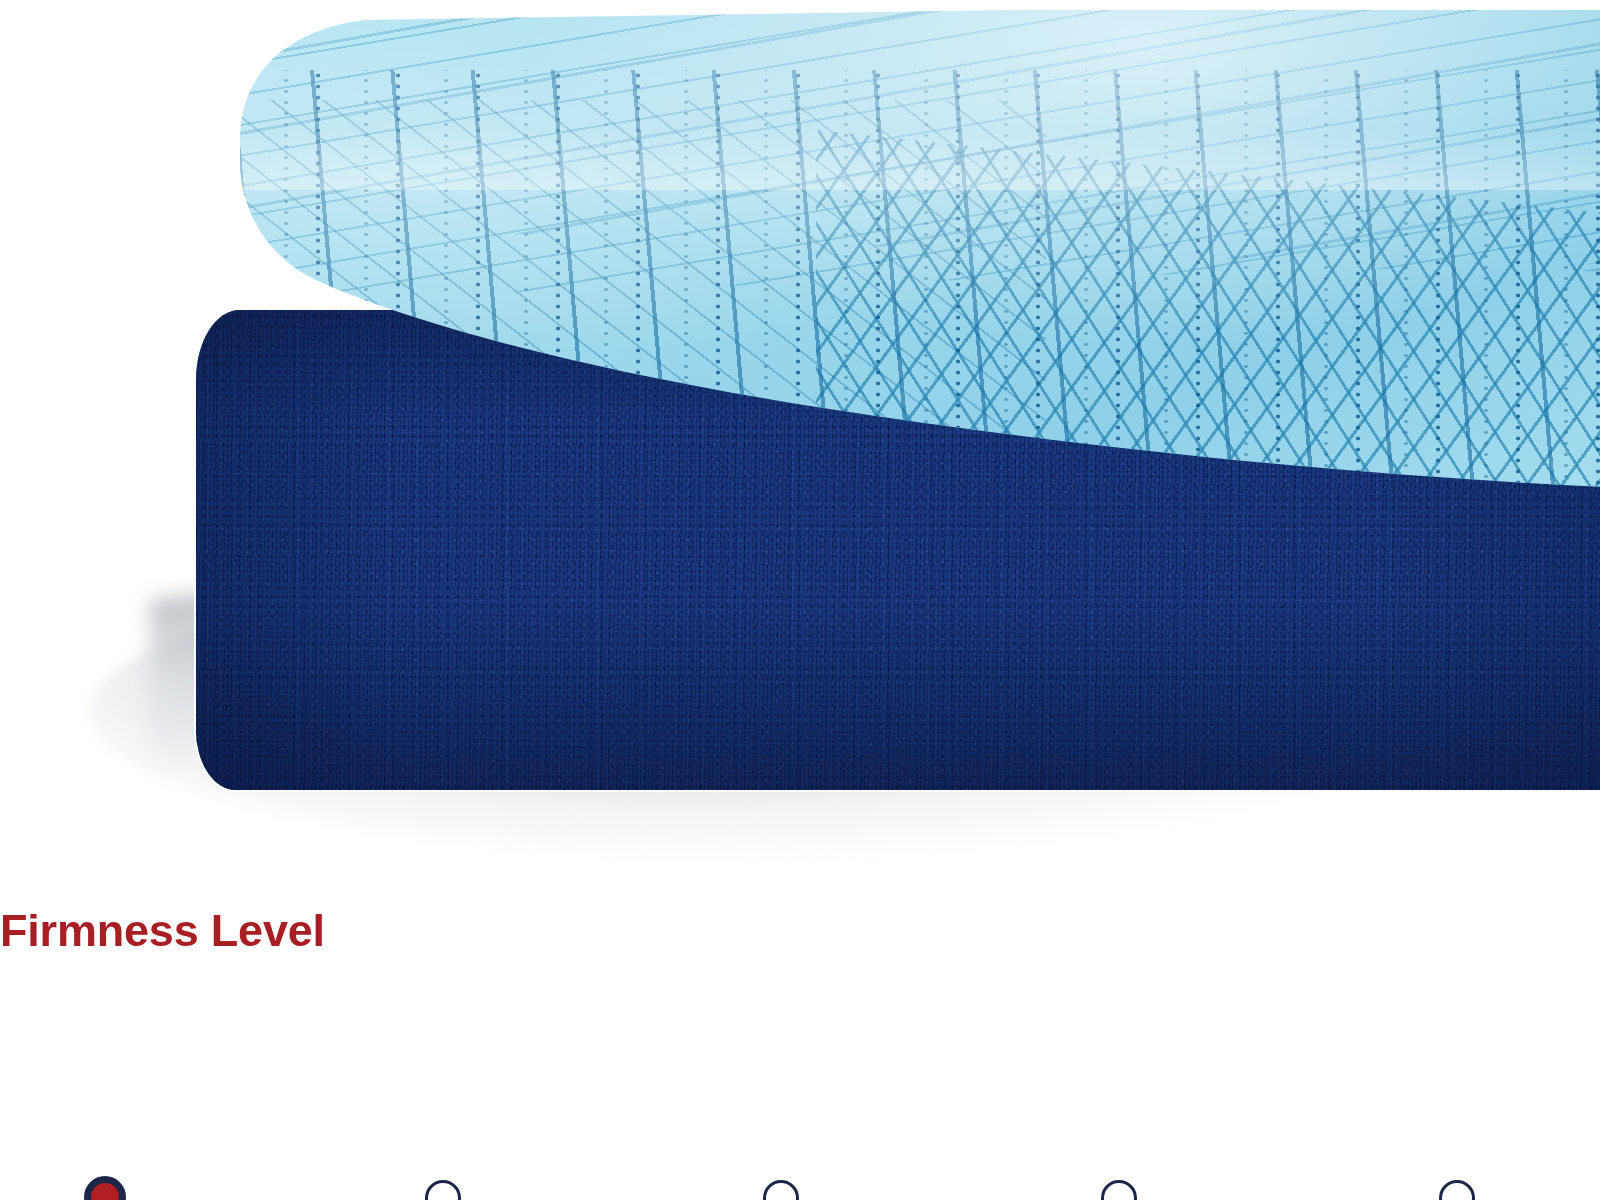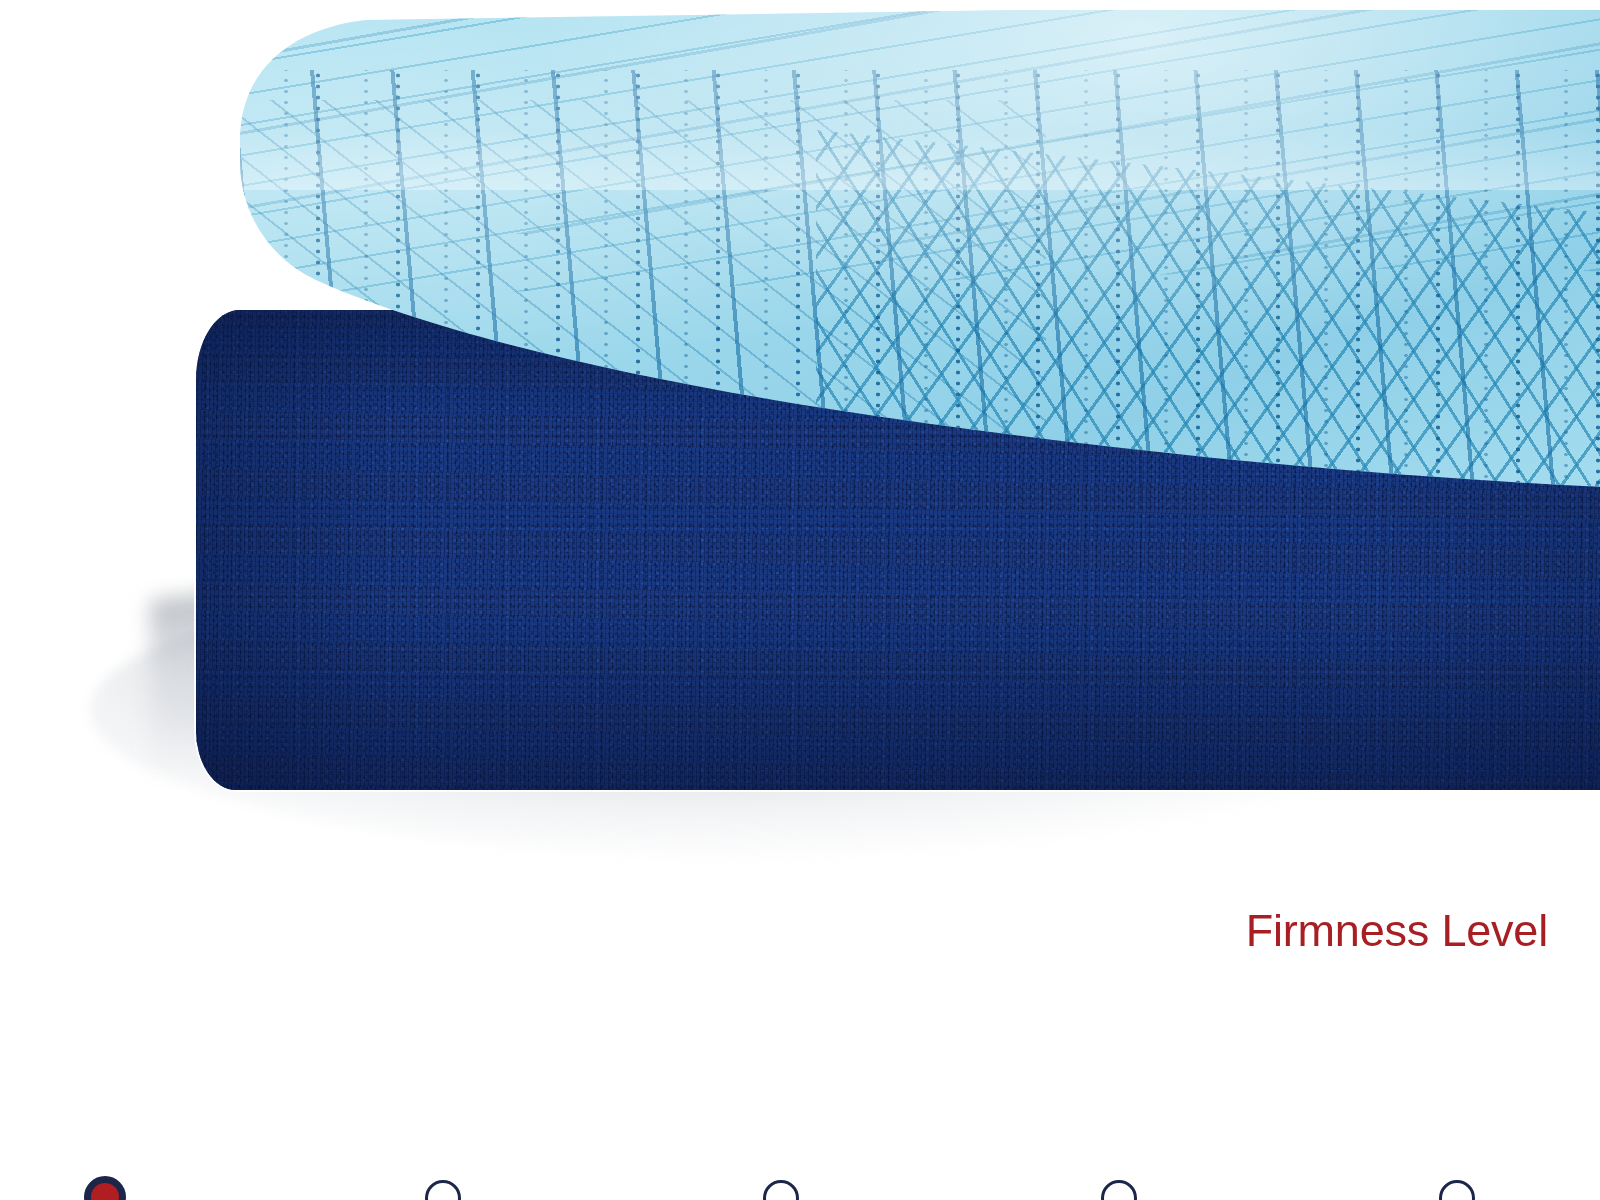--- a/index.html
+++ b/index.html
@@ -232,23 +232,23 @@
     left: 0;
     top: 880px;
     width: 1600px;
     height: 320px;
   }
   #firmness-title {
     position: absolute;
     left: 0;
     top: 25px;
     width: 1548px;
-    text-align: right;
+    text-align: left;
     font-size: 45px;
-    font-weight: normal;
+    font-weight: bold;
     color: #A81F23;
     letter-spacing: -0.2px;
   }
 
   .scale-wrap {
     position: absolute;
     left: 0;
     top: 150px;
     width: 1600px;
     height: 160px;

